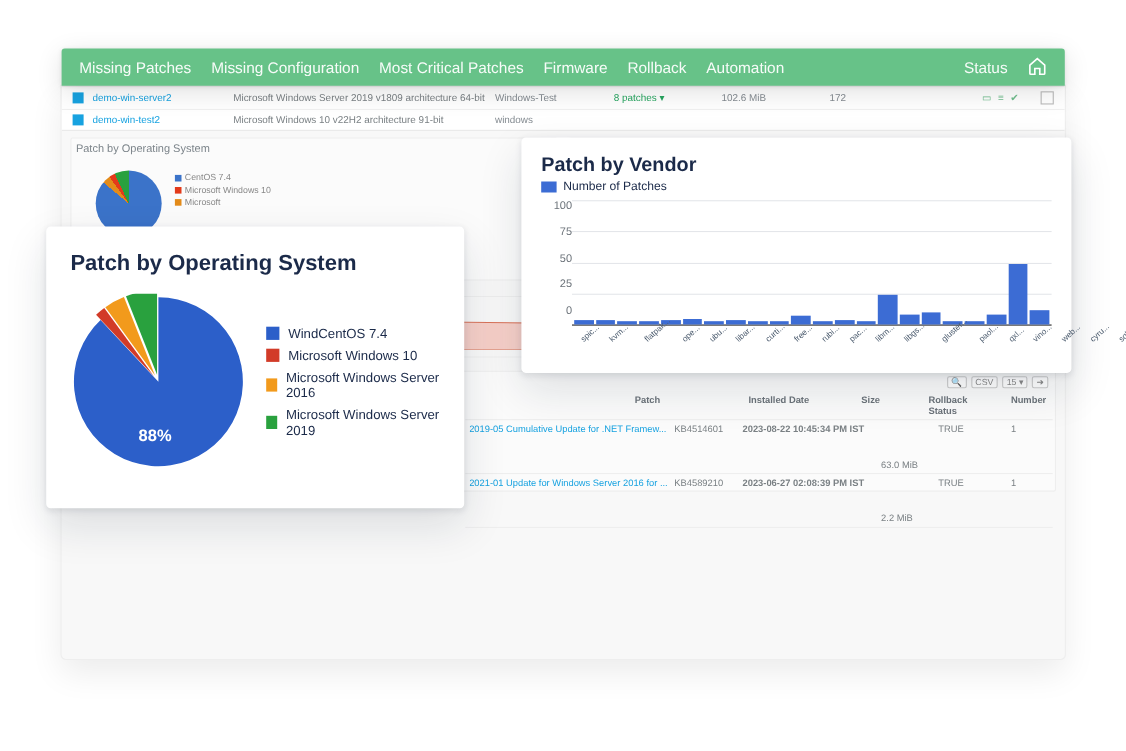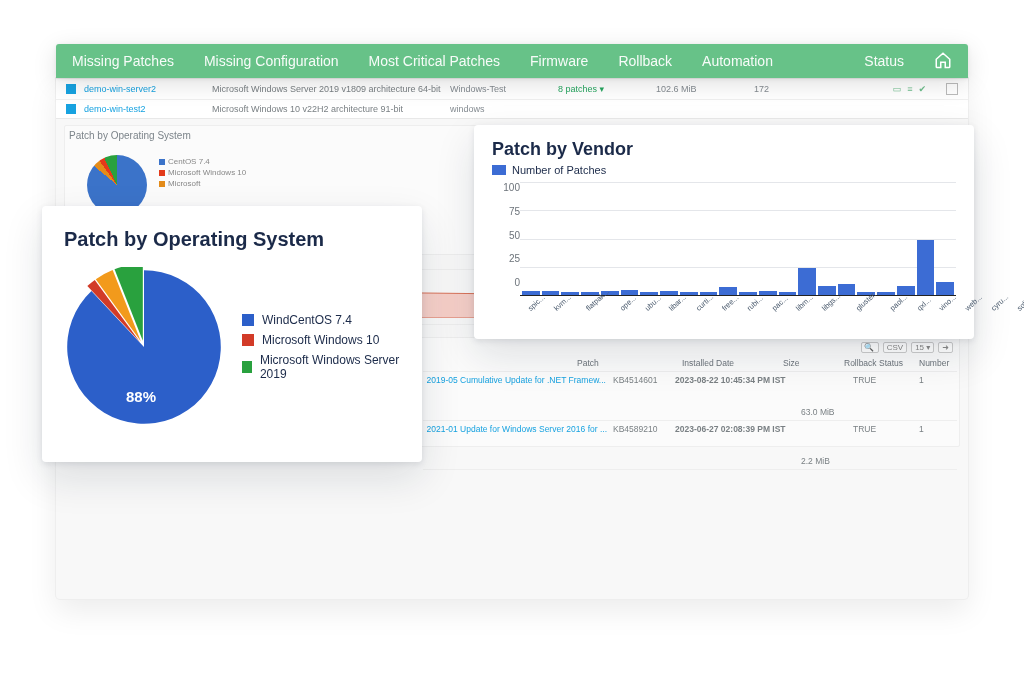--- a/index.html
+++ b/index.html
@@ -13,21 +13,21 @@
   }
   
   .nav {
     position: absolute;
     top: 44px; left: 56px; right: 56px;
     height: 34px;
     background: #67c288;
     display: flex;
     align-items: center;
     padding: 0 16px;
-    gap: 30px;
+    gap: 18px;
     color: #fff;
     font-size: 14px;
     border-radius: 3px 3px 0 0;
     box-shadow: 0 6px 24px rgba(0,0,0,.12), 0 1px 4px rgba(0,0,0,.08);
     z-index: 3;
   }
   .nav .spacer { flex: 1; }
   .nav a { color: #fff; cursor: pointer; opacity: .95; }
   .home-icon svg { width: 18px; height: 18px; stroke: #fff; fill: none; }
 
@@ -80,21 +80,21 @@
   .dash .bottom {
     display:flex; gap:8px; padding:4px 8px 8px;
   }
   .dash .bottom .left {
     flex:1; background:#fbfbfb;border:1px solid #eee;border-radius:2px;height:110px;padding:4px;
   }
   .dash .bottom .right {
     flex:1.5; background:#fbfbfb;border:1px solid #eee;border-radius:2px;height:110px;padding:2px;
   }
   .mini-th, .mini-td { display:flex; font-size:8.5px; color:#7a8084; border-bottom:1px solid #eee; padding:3px 4px; gap:6px;}
-  .mini-th { font-weight:400; color:#6c737a;gap:15px; }
+  .mini-th { font-weight:700; color:#6c737a;gap:15px; }
   .mini-td .c1{flex:1.6;color:#17a2e0;overflow:hidden;white-space:nowrap;text-overflow:ellipsis;}
   .mini-td .c2{width:56px;} .mini-td .c3{width:120px;font-weight:bold;} .mini-td .c4{width:46px;margin-top:32px;}
   .mini-td .c5{width:60px;} .mini-td .c6{width:34px;}
   .mini-th .c1{flex:1.6;} .mini-th .c2{width:56px;} .mini-th .c3{width:120px;text-align:center;} .mini-th .c4{width:46px;} .mini-th .c5{width:60px;} .mini-th .c6{width:34px;}
   .hdr-tools { display:flex;justify-content:flex-end;gap:4px;padding:2px 4px; }
   .hdr-tools .btn{border:1px solid #ccc;border-radius:2px;font-size:8px;padding:0 3px;color:#888;background:#fff;}
 
   
   .card-os {
     position:absolute;
@@ -424,18 +424,22 @@
     <div class="os-legend" id="os-legend">
         <div class="li">
           <span class="sq" style="background: rgb(44, 95, 201);"></span>
           <span>WindCentOS 7.4</span>
         </div>
         <div class="li">
           <span class="sq" style="background: rgb(210, 59, 40);"></span>
           <span>Microsoft Windows 10</span>
         </div>
         <div class="li">
+          <span class="sq" style="background: rgb(242, 154, 28);"></span>
+          <span>Microsoft Windows Server 2016</span>
+        </div>
+        <div class="li">
           <span class="sq" style="background: rgb(41, 161, 62);"></span>
           <span>Microsoft Windows Server 2019</span>
         </div>
       </div>
   </div>
 </div>
 
 </body></html>

